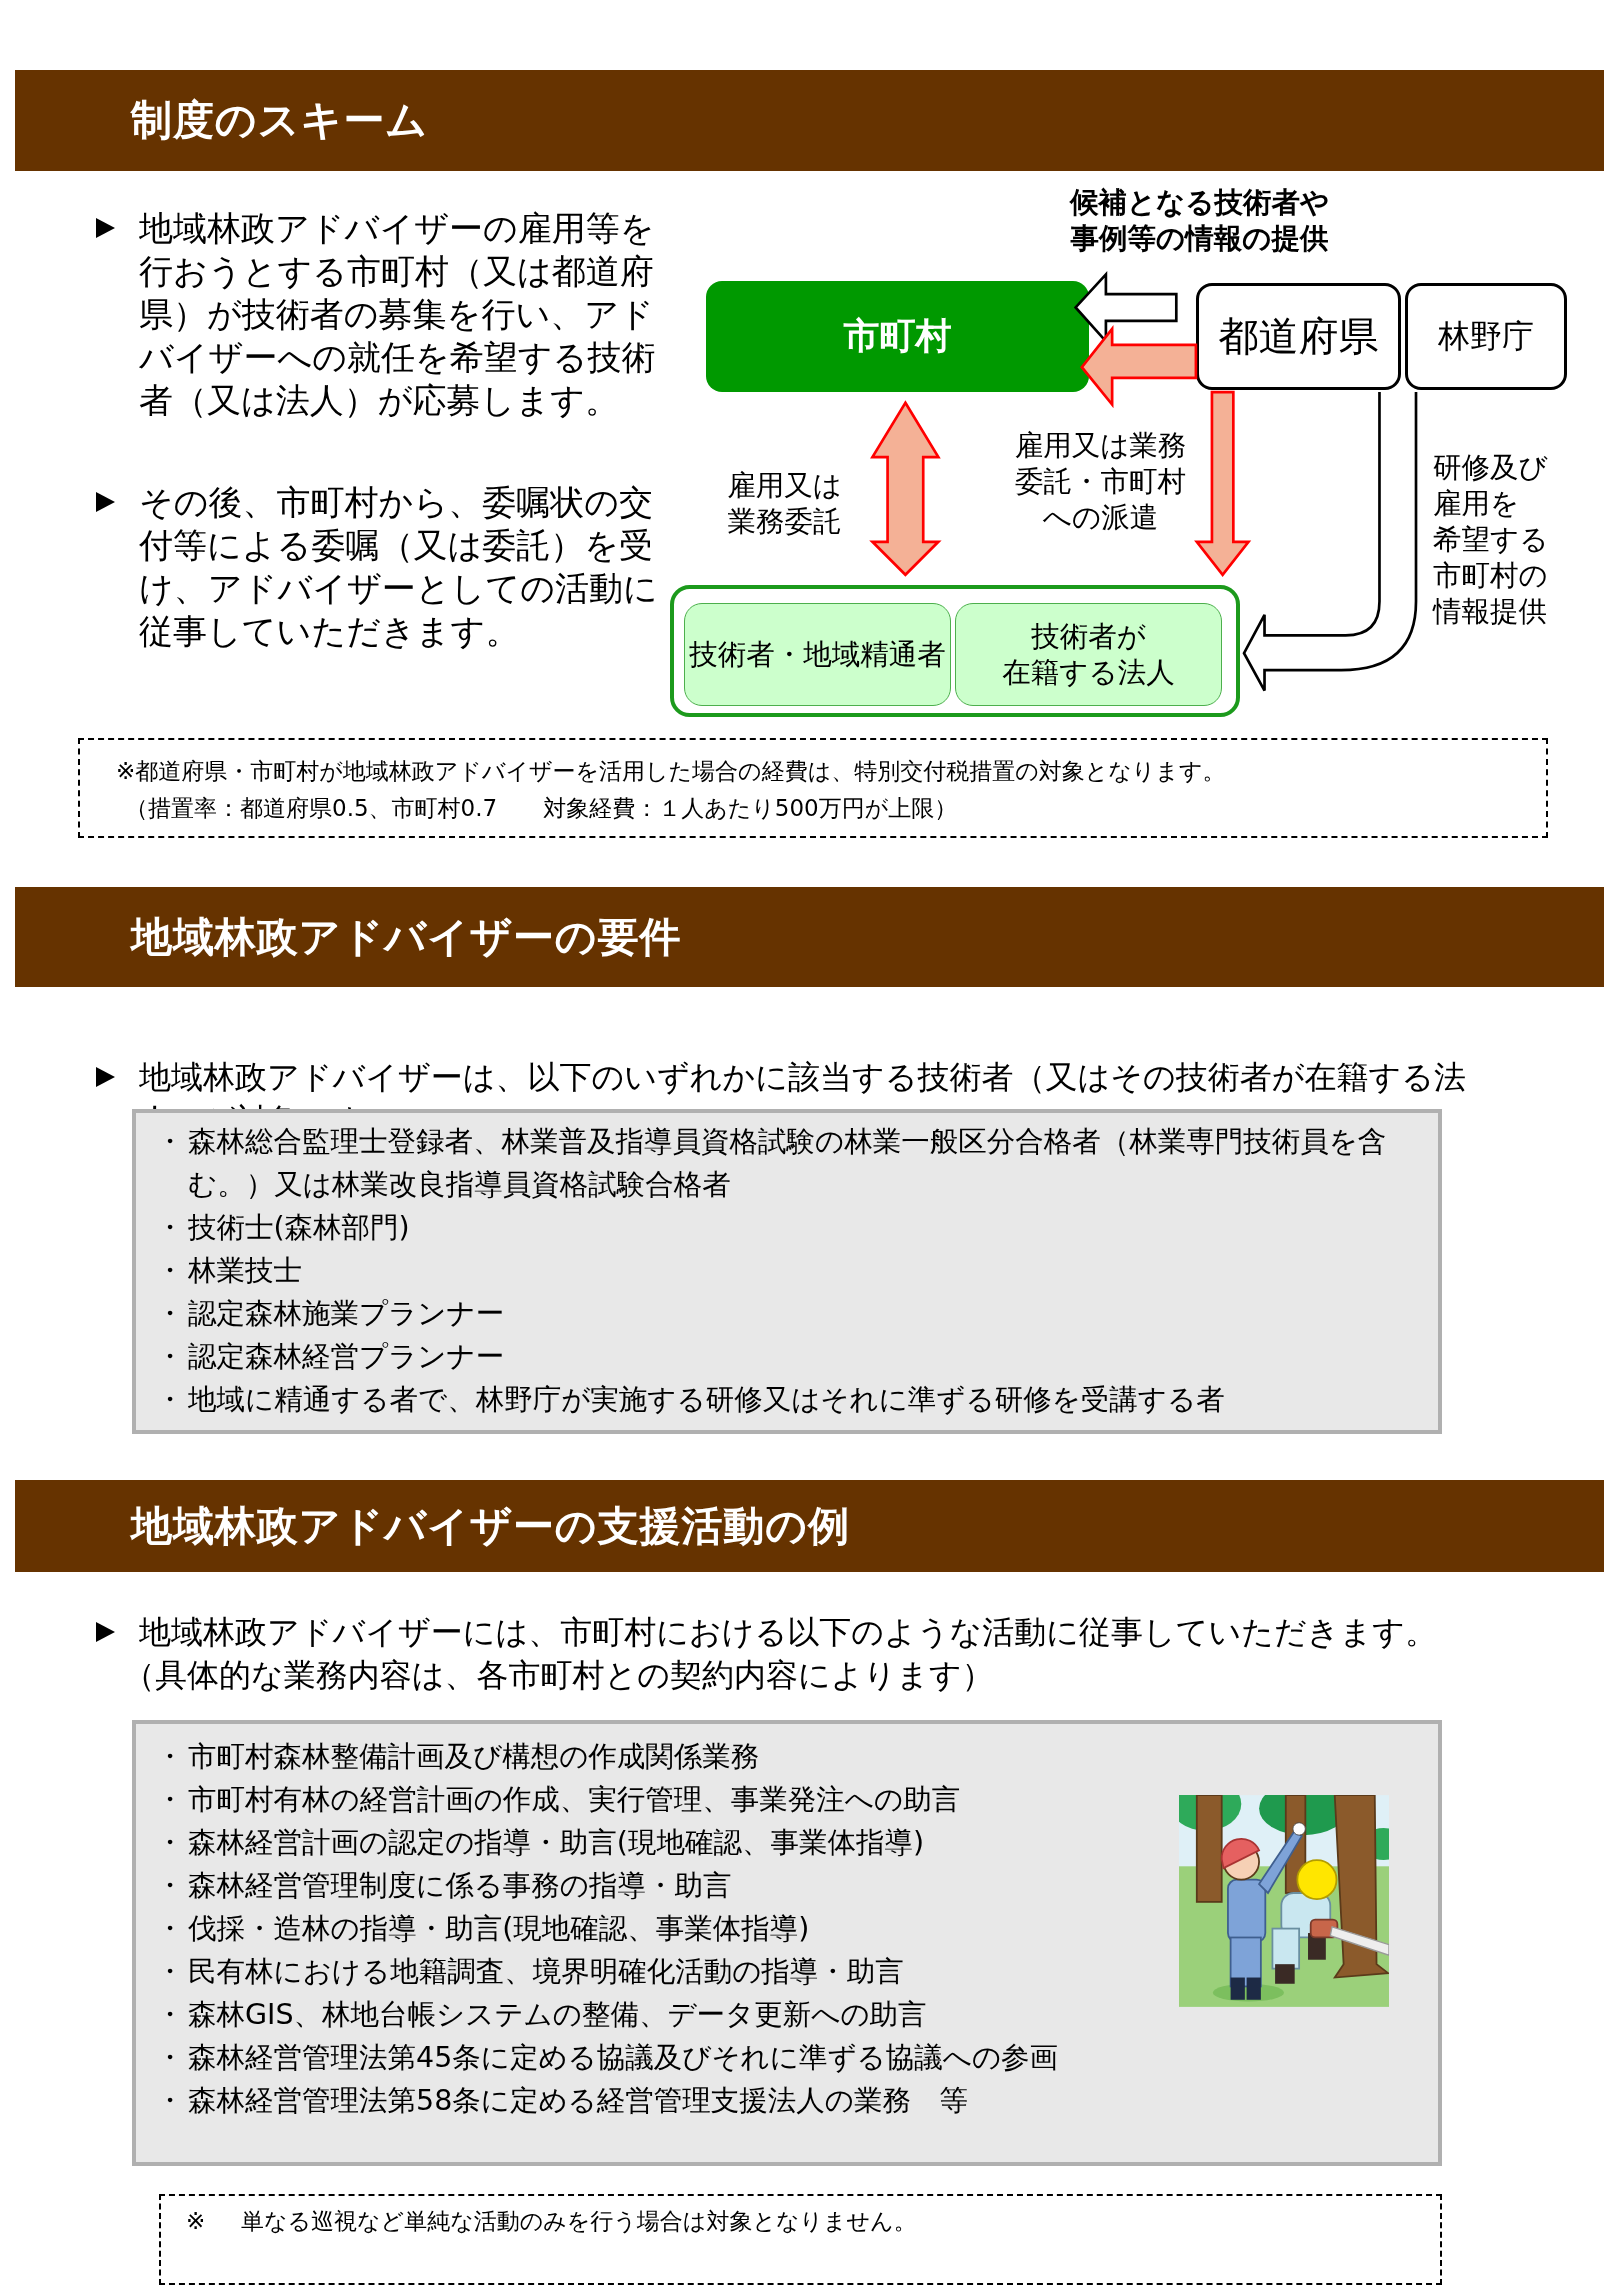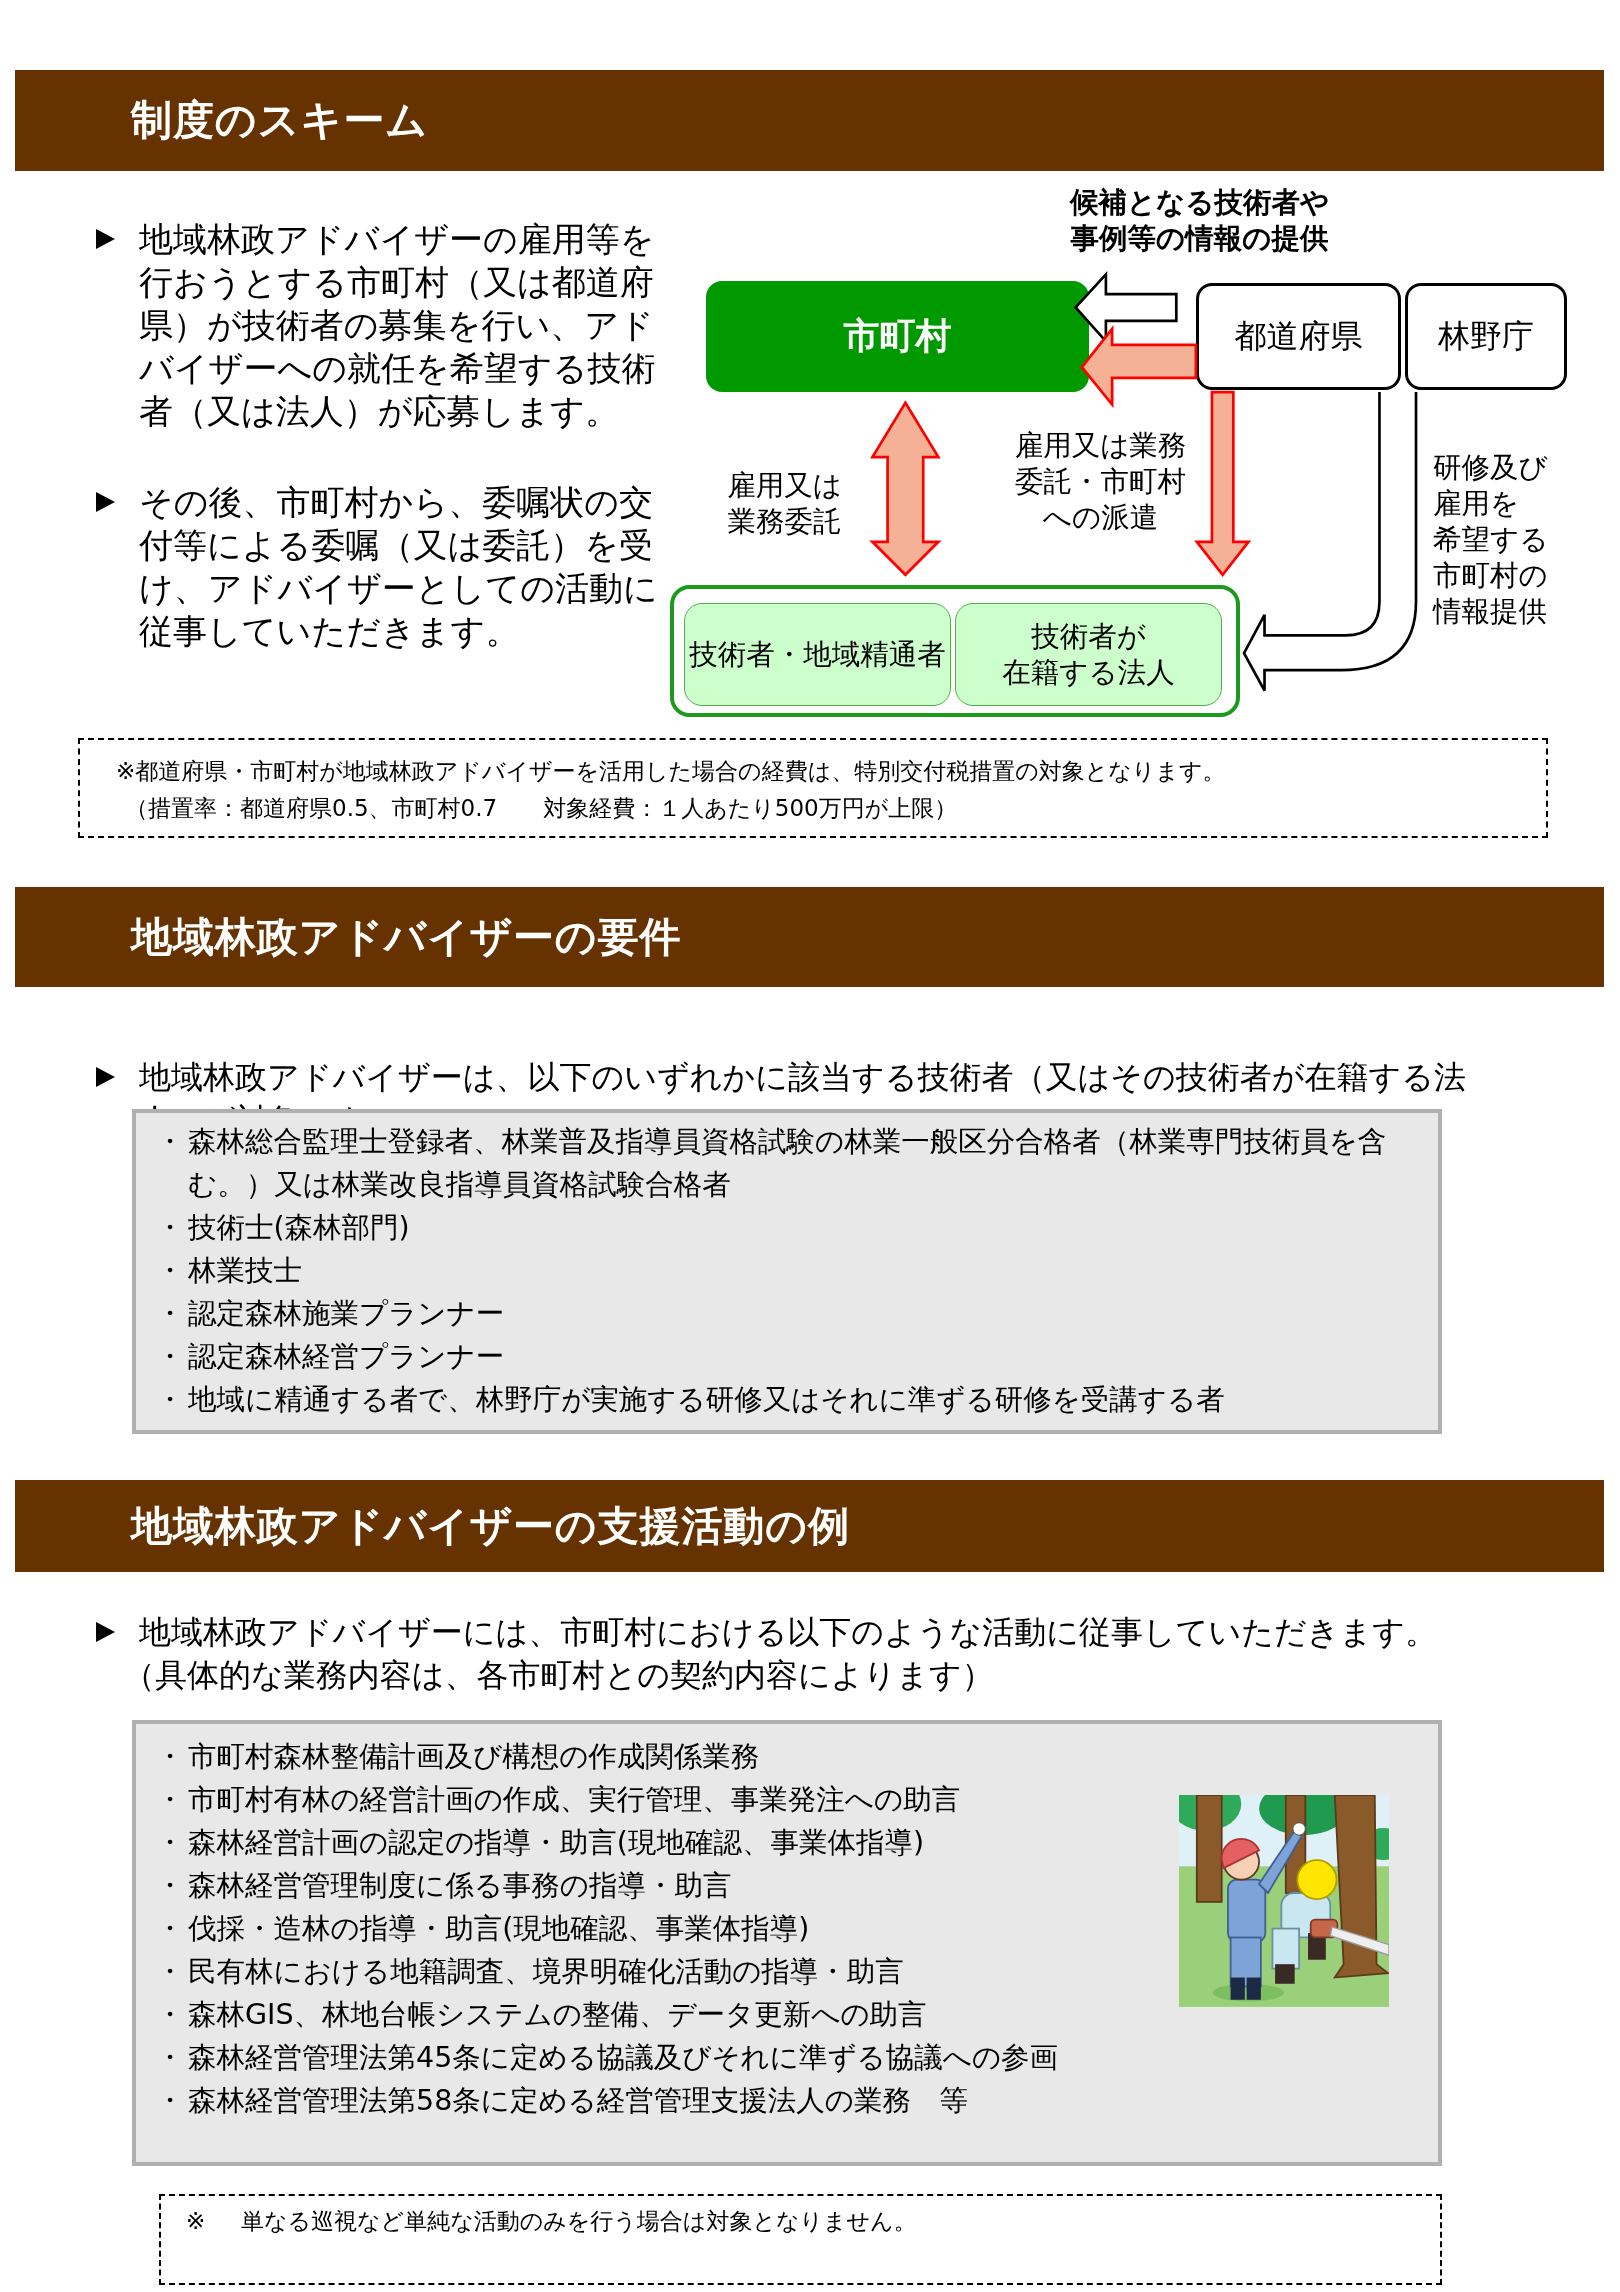--- a/index.html
+++ b/index.html
@@ -21,40 +21,40 @@
   .diagram-text { position:absolute; font-size:28.5px; line-height:36px; text-align:center; }
   .node { position:absolute; box-sizing:border-box; display:flex; align-items:center; justify-content:center; text-align:center; }
 </style>
 </head>
 <body>
 
 <div class="section-header" style="top:70px;height:101px;">
   <span>制度のスキーム</span>
 </div>
 
-<div class="bullet-para" style="left:96px;top:218px;width:570px;">
+<div class="bullet-para" style="left:96px;top:207px;width:570px;">
   <span class="arrow"></span>
   <span class="txt">地域林政アドバイザーの雇用等を行おうとする市町村（又は都道府県）が技術者の募集を行い、アドバイザーへの就任を希望する技術者（又は法人）が応募します。</span>
 </div>
 <div class="bullet-para" style="left:96px;top:481px;width:570px;">
   <span class="arrow"></span>
   <span class="txt">その後、市町村から、委嘱状の交付等による委嘱（又は委託）を受け、アドバイザーとしての活動に従事していただきます。</span>
 </div>
 
 <div>
   <div class="diagram-text" style="left:1048px;top:185px;width:303px;text-align:center;font-weight:bold;">
     <div>候補となる技術者や</div>
     <div>事例等の情報の提供</div>
   </div>
 
   <div class="node" style="left:706px;top:281px;width:383px;height:111px;background:#009900;border-radius:16px;color:#fff;font-weight:bold;font-size:36px;">
     <span>市町村</span>
   </div>
 
-  <div class="node" style="left:1196px;top:283px;width:205px;height:107px;border:3.6px solid #000;border-radius:16px;background:#fff;font-size:32px;">
+  <div class="node" style="left:1196px;top:283px;width:205px;height:107px;border:3.6px solid #000;border-radius:16px;background:#fff;font-size:40px;">
     <span>都道府県</span>
   </div>
   <div class="node" style="left:1405px;top:283px;width:162px;height:107px;border:3.6px solid #000;border-radius:16px;background:#fff;font-size:32px;">
     <span>林野庁</span>
   </div>
 
   <svg class="abs" style="left:0;top:0;" width="1621" height="802" viewBox="0 0 1819 900">
 
     <path d="M1320,330 L1320,360 L1241,360 L1241,383 L1207,345 L1241,308 L1241,330 Z" fill="#fff" stroke="#000" stroke-width="3"></path>
 

